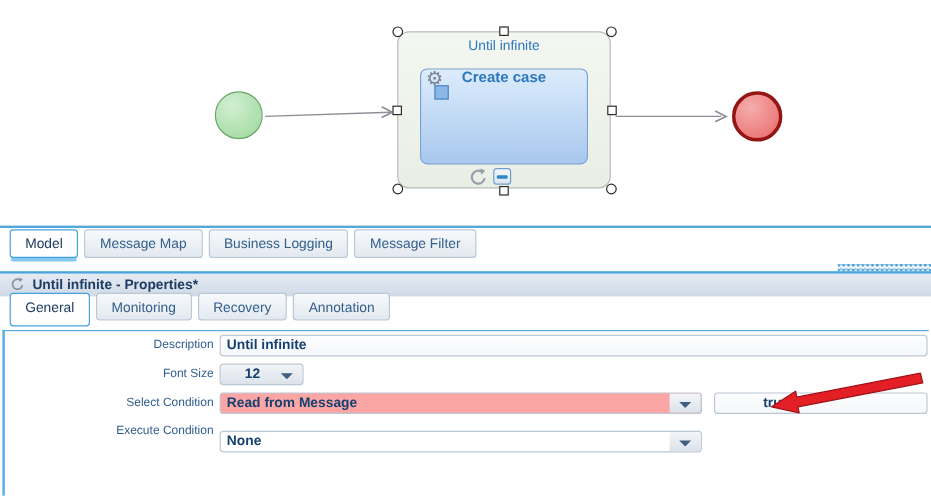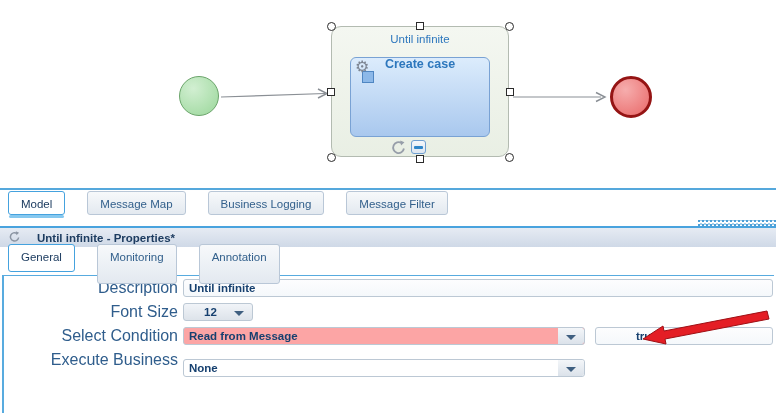--- a/index.html
+++ b/index.html
@@ -30,48 +30,48 @@
   .collapse-btn{position:absolute;left:411px;top:140px;width:15px;height:14px;box-sizing:border-box;
                 border:1px solid #6f9fd0;border-radius:3px;
                 background:linear-gradient(#f5f8fb,#dde6f0);}
   .collapse-btn::before{content:"";position:absolute;left:2px;top:5px;width:9px;height:3px;
                         background:#2f86c8;border-radius:1px;}
   .handle{position:absolute;width:8px;height:8px;background:#fff;border:1px solid #2b2b2b;box-sizing:border-box;}
   .handle.round{width:9px;height:9px;border-radius:50%;}
 
   
   .hairline{position:absolute;left:0;top:188px;width:776px;height:2px;background:#55a8dc;}
-  .tabs{position:absolute;display:flex;gap:22px;}
+  .tabs{position:absolute;display:flex;gap:5px;}
   .main-tabs{left:8px;top:191px;}
   .tab{height:24px;line-height:24px;padding:0 12px;font-size:11.5px;color:#33608c;
        border:1px solid #b9c7d7;border-radius:3px;box-sizing:border-box;
        background:linear-gradient(#f7f9fb,#e3e9f0);position:relative;cursor:default;}
   .tab.active{background:#ffffff;border-color:#45a2de;color:#1d3c60;}
   .main-tabs .tab.active::after{content:"";position:absolute;left:0;right:0;bottom:-4px;height:3px;
        background:#86c8ef;border-radius:2px;}
   .dotted-strip{position:absolute;left:698px;top:220px;width:78px;height:6px;
        background-image:radial-gradient(circle at 1px 1px,#4d9fd6 1px,transparent 1.3px),
                         radial-gradient(circle at 1px 1px,#a5cfeb 1px,transparent 1.3px);
        background-size:4px 4px,4px 4px;background-position:0 0,2px 3px;}
 
   
   .props-header{position:absolute;left:0;top:226px;width:776px;height:21px;box-sizing:border-box;
        border-top:2px solid #49a3de;background:linear-gradient(#e6ebf3,#cfd9e7);
-       display:flex;align-items:center;gap:16px;padding-left:8px;
+       display:flex;align-items:center;gap:6px;padding-left:8px;
        font-weight:bold;font-size:11.5px;color:#1d3c60;}
 
   
   .sub-tabs{left:8px;top:244px;z-index:2;}
-  .sub-tabs .tab{height:40px;line-height:25px;}
+  .sub-tabs .tab{height:23px;line-height:25px;}
   .sub-tabs .tab.active{height:28px;z-index:3;}
   .content-panel{position:absolute;left:2px;top:275px;width:772px;height:138px;box-sizing:border-box;
        border-top:1px solid #58abdf;border-left:2px solid #58abdf;background:#fff;}
 
   
-  .frm-label{position:absolute;left:0;width:178px;text-align:right;font-size:16px;
+  .frm-label{position:absolute;left:0;width:178px;text-align:right;font-size:10px;
              color:#2f5d8c;line-height:18px;}
   .field{position:absolute;height:18px;box-sizing:border-box;border:1px solid #bcc8d4;
          border-radius:3px;background:linear-gradient(#fdfdfe,#f5f8fb);
          font-size:11.5px;font-weight:bold;color:#16406f;line-height:16px;padding-left:5px;
          white-space:nowrap;overflow:hidden;}
   .combo .combo-btn{position:absolute;right:0;top:0;bottom:0;width:26px;
          background:linear-gradient(#f3f6f9,#dbe2ea);border-radius:0 2px 2px 0;}
   .combo .tri{position:absolute;right:8px;top:7px;width:0;height:0;
          border-left:5px solid transparent;border-right:5px solid transparent;
          border-top:5px solid #3f5f80;}
@@ -144,41 +144,42 @@
         <path d="M9.6 0.4 L13.6 2.2 L10.4 5.2 Z" fill="#8b95a3"></path>
       </svg>
     </span>
     <span>Until infinite - Properties*</span>
   </div>
 
   <div class="content-panel"></div>
   <div class="tabs sub-tabs">
     <div class="tab active">General</div>
     <div class="tab">Monitoring</div>
+    <div class="tab">Recovery</div>
     <div class="tab">Annotation</div>
   </div>
 
   <div class="frm-label l-desc">Description</div>
   <div class="field f-desc">Until infinite</div>
 
   <div class="frm-label l-font">Font Size</div>
   <div class="field combo solid f-font">
     <span>12</span>
     <span class="tri"></span>
   </div>
 
   <div class="frm-label l-select">Select Condition</div>
   <div class="field combo f-select">
     <span>Read from Message</span>
     <span class="combo-btn"></span>
     <span class="tri"></span>
   </div>
   <div class="field f-expr">true()</div>
 
-  <div class="frm-label l-exec">Execute Business</div>
+  <div class="frm-label l-exec">Execute Condition</div>
   <div class="field combo f-exec">
     <span>None</span>
     <span class="combo-btn"></span>
     <span class="tri"></span>
   </div>
 
   <svg class="red-arrow" width="156" height="45">
     <polygon points="23,36 43,23 44,28 147,8 149,16 45,36 46,41" fill="#e41e25" stroke="#9e1015" stroke-width="1" stroke-linejoin="round"></polygon>
   </svg>
 

